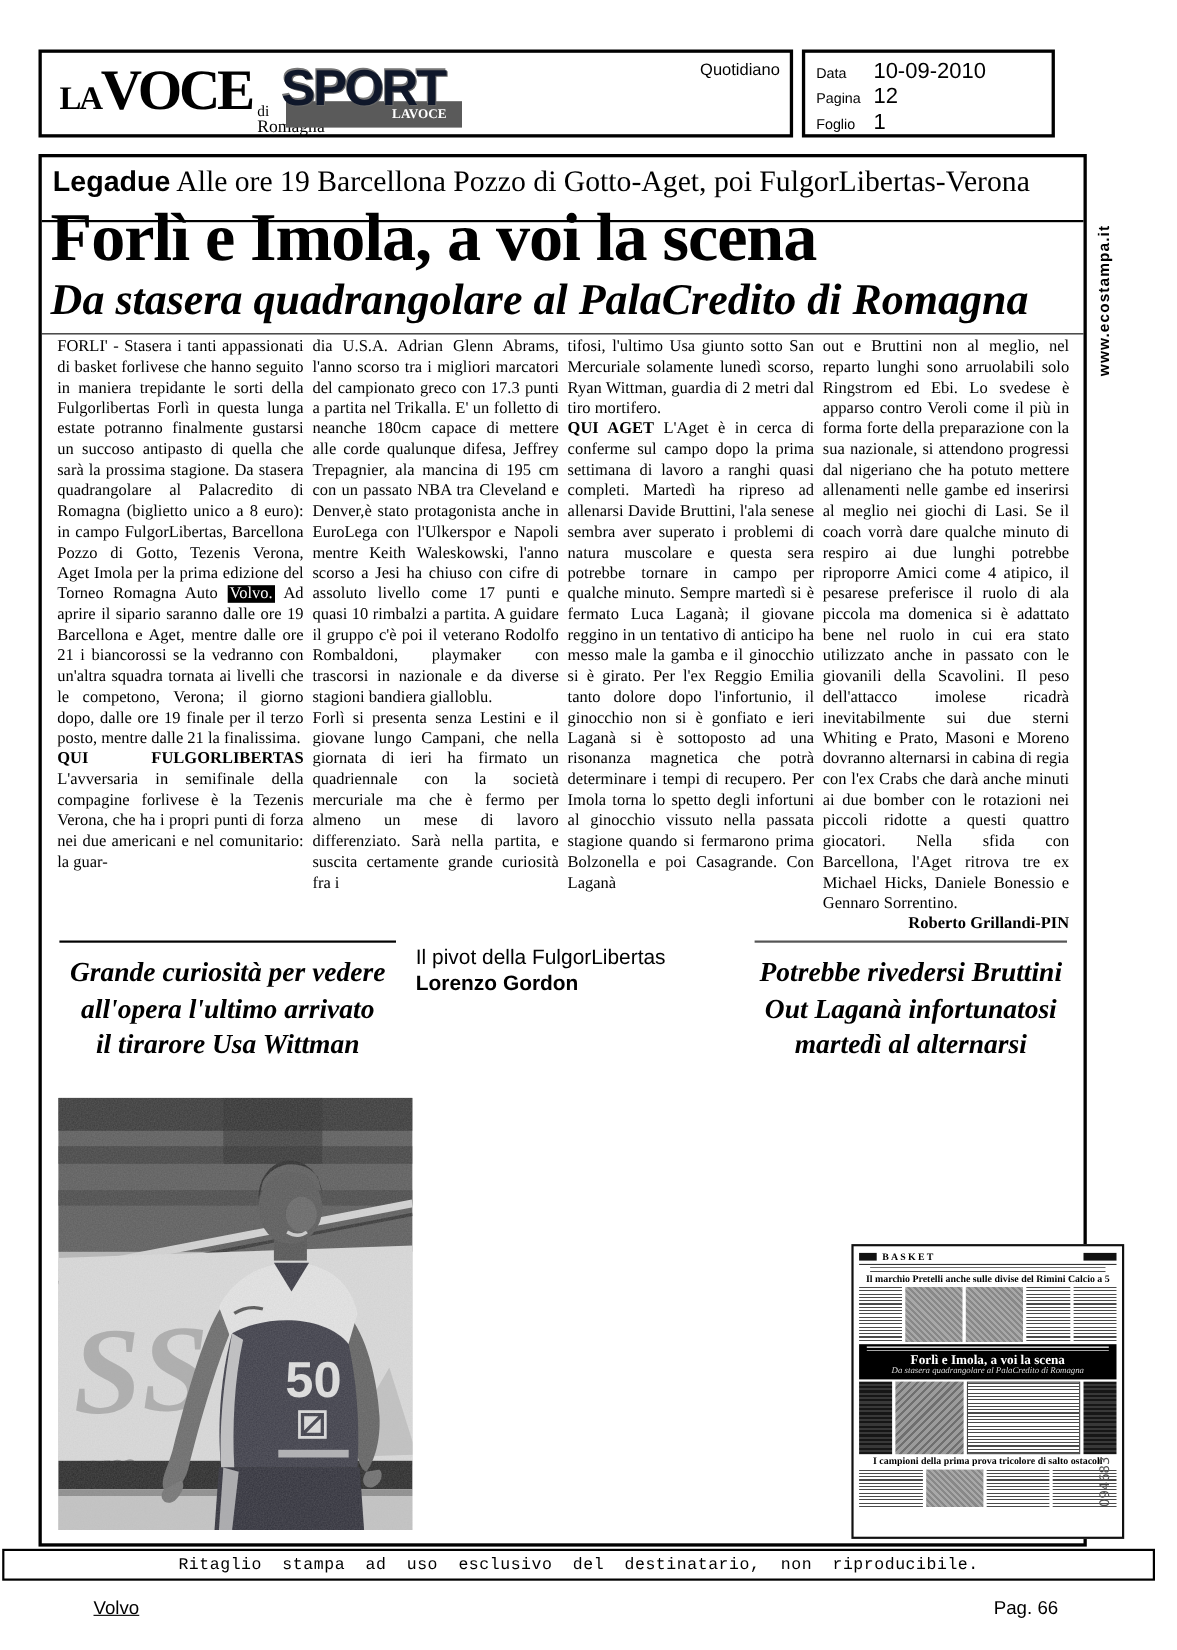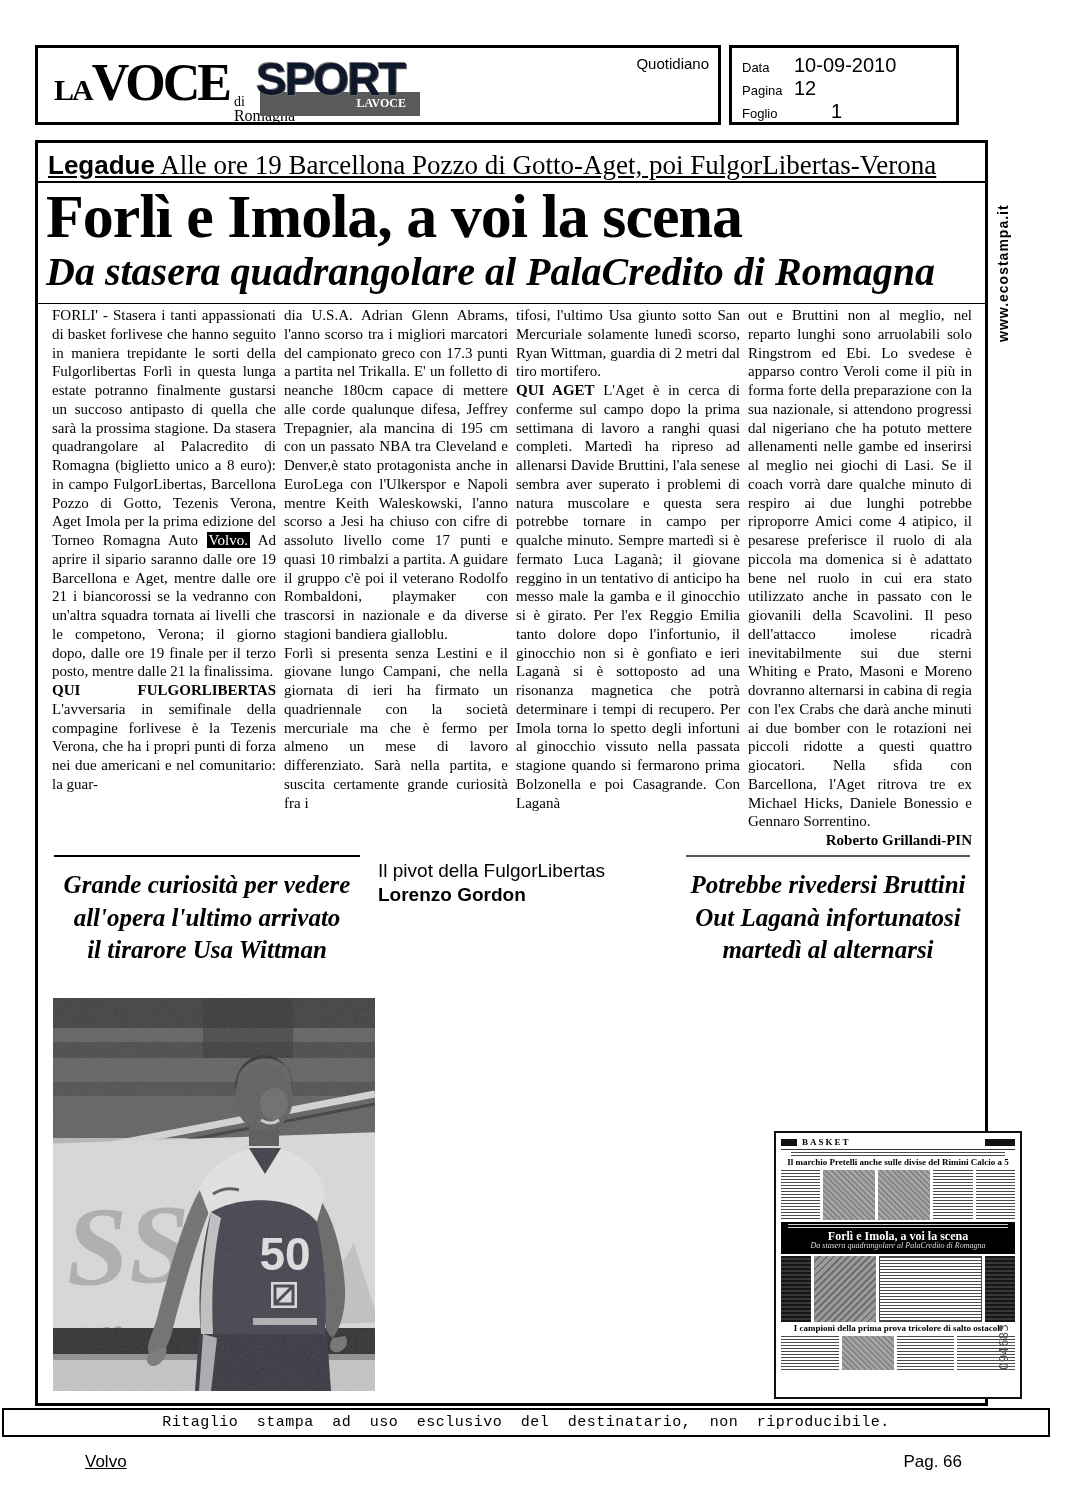--- a/index.html
+++ b/index.html
@@ -19,21 +19,21 @@
   .sport-bar{position:absolute;left:6px;bottom:2px;width:160px;height:24px;background:#5a5a5a;}
   .sport-bar-text{position:absolute;right:14px;top:4px;font:bold 12px "Liberation Serif",serif;color:#fff;letter-spacing:0px;}
   .sport-word{position:absolute;left:2px;top:-4px;font:bold 46px/1 "Liberation Sans",sans-serif;letter-spacing:-2px;color:#0f172a;text-shadow:1px 1px 0 #666,-1px -1px 0 #777;}
   .hbox-right{position:absolute;left:729px;top:45px;width:230px;height:80px;border:3px solid #000;box-sizing:border-box;background:#fff;}
   .meta-row{position:absolute;left:10px;display:flex;align-items:baseline;}
   .meta-label{font:13px "Liberation Sans",sans-serif;width:52px;display:inline-block;}
   .meta-value{font:20px "Liberation Sans",sans-serif;}
 
   
   .frame{position:absolute;left:35px;top:140px;width:953px;height:1266px;border:3px solid #000;box-sizing:border-box;background:#fff;}
-  .kicker{position:absolute;left:0;top:0;width:100%;box-sizing:border-box;padding:7px 10px 0;border-bottom:2px solid #000;font:27px "Liberation Serif",serif;white-space:nowrap;overflow:hidden;text-decoration:underline;}
+  .kicker{position:absolute;left:0;top:0;width:100%;box-sizing:border-box;padding:7px 10px 19px;border-bottom:2px solid #000;font:27px "Liberation Serif",serif;white-space:nowrap;overflow:hidden;}
   .kicker .kb{font:bold 26px "Liberation Sans",sans-serif;}
   .headline{position:absolute;left:0;top:42px;width:100%;box-sizing:border-box;padding:0 8px;font:bold 62px/1.0 "Liberation Serif",serif;letter-spacing:-1px;white-space:nowrap;overflow:hidden;}
   .subhead{position:absolute;left:0;top:108px;width:100%;box-sizing:border-box;padding:0 8px 10px;font:bold italic 40px/1.05 "Liberation Serif",serif;font-style:italic;border-bottom:1px solid #000;white-space:nowrap;overflow:hidden;}
 
   .cols{position:absolute;left:14px;top:163px;width:920px;height:550px;display:flex;gap:8px;overflow:hidden;}
   .col{width:224px;font:15px/1.25 "Liberation Serif",serif;text-align:justify;}
   .col p{margin:0;}
   .lead{font-weight:bold;}
   .volvo{background:#000;color:#fff;padding:0 2px;}
   .byline{text-align:right;font-weight:bold;}
@@ -108,21 +108,21 @@
 
   <div class="hbox-right">
     <div class="meta-row" style="top:6px;">
       <span class="meta-label">Data</span>
       <span class="meta-value">10-09-2010</span>
     </div>
     <div class="meta-row" style="top:29px;">
       <span class="meta-label">Pagina</span>
       <span class="meta-value">12</span>
     </div>
-    <div class="meta-row" style="top:52px;gap:37px;">
+    <div class="meta-row" style="top:52px;">
       <span class="meta-label">Foglio</span>
       <span class="meta-value">1</span>
     </div>
   </div>
 
   <div class="frame">
 
     <div class="kicker"><span class="kb">Legadue</span><span> Alle ore 19 Barcellona Pozzo di Gotto-Aget, poi FulgorLibertas-Verona</span></div>
 
     <div class="headline">Forlì e Imola, a voi la scena</div>

